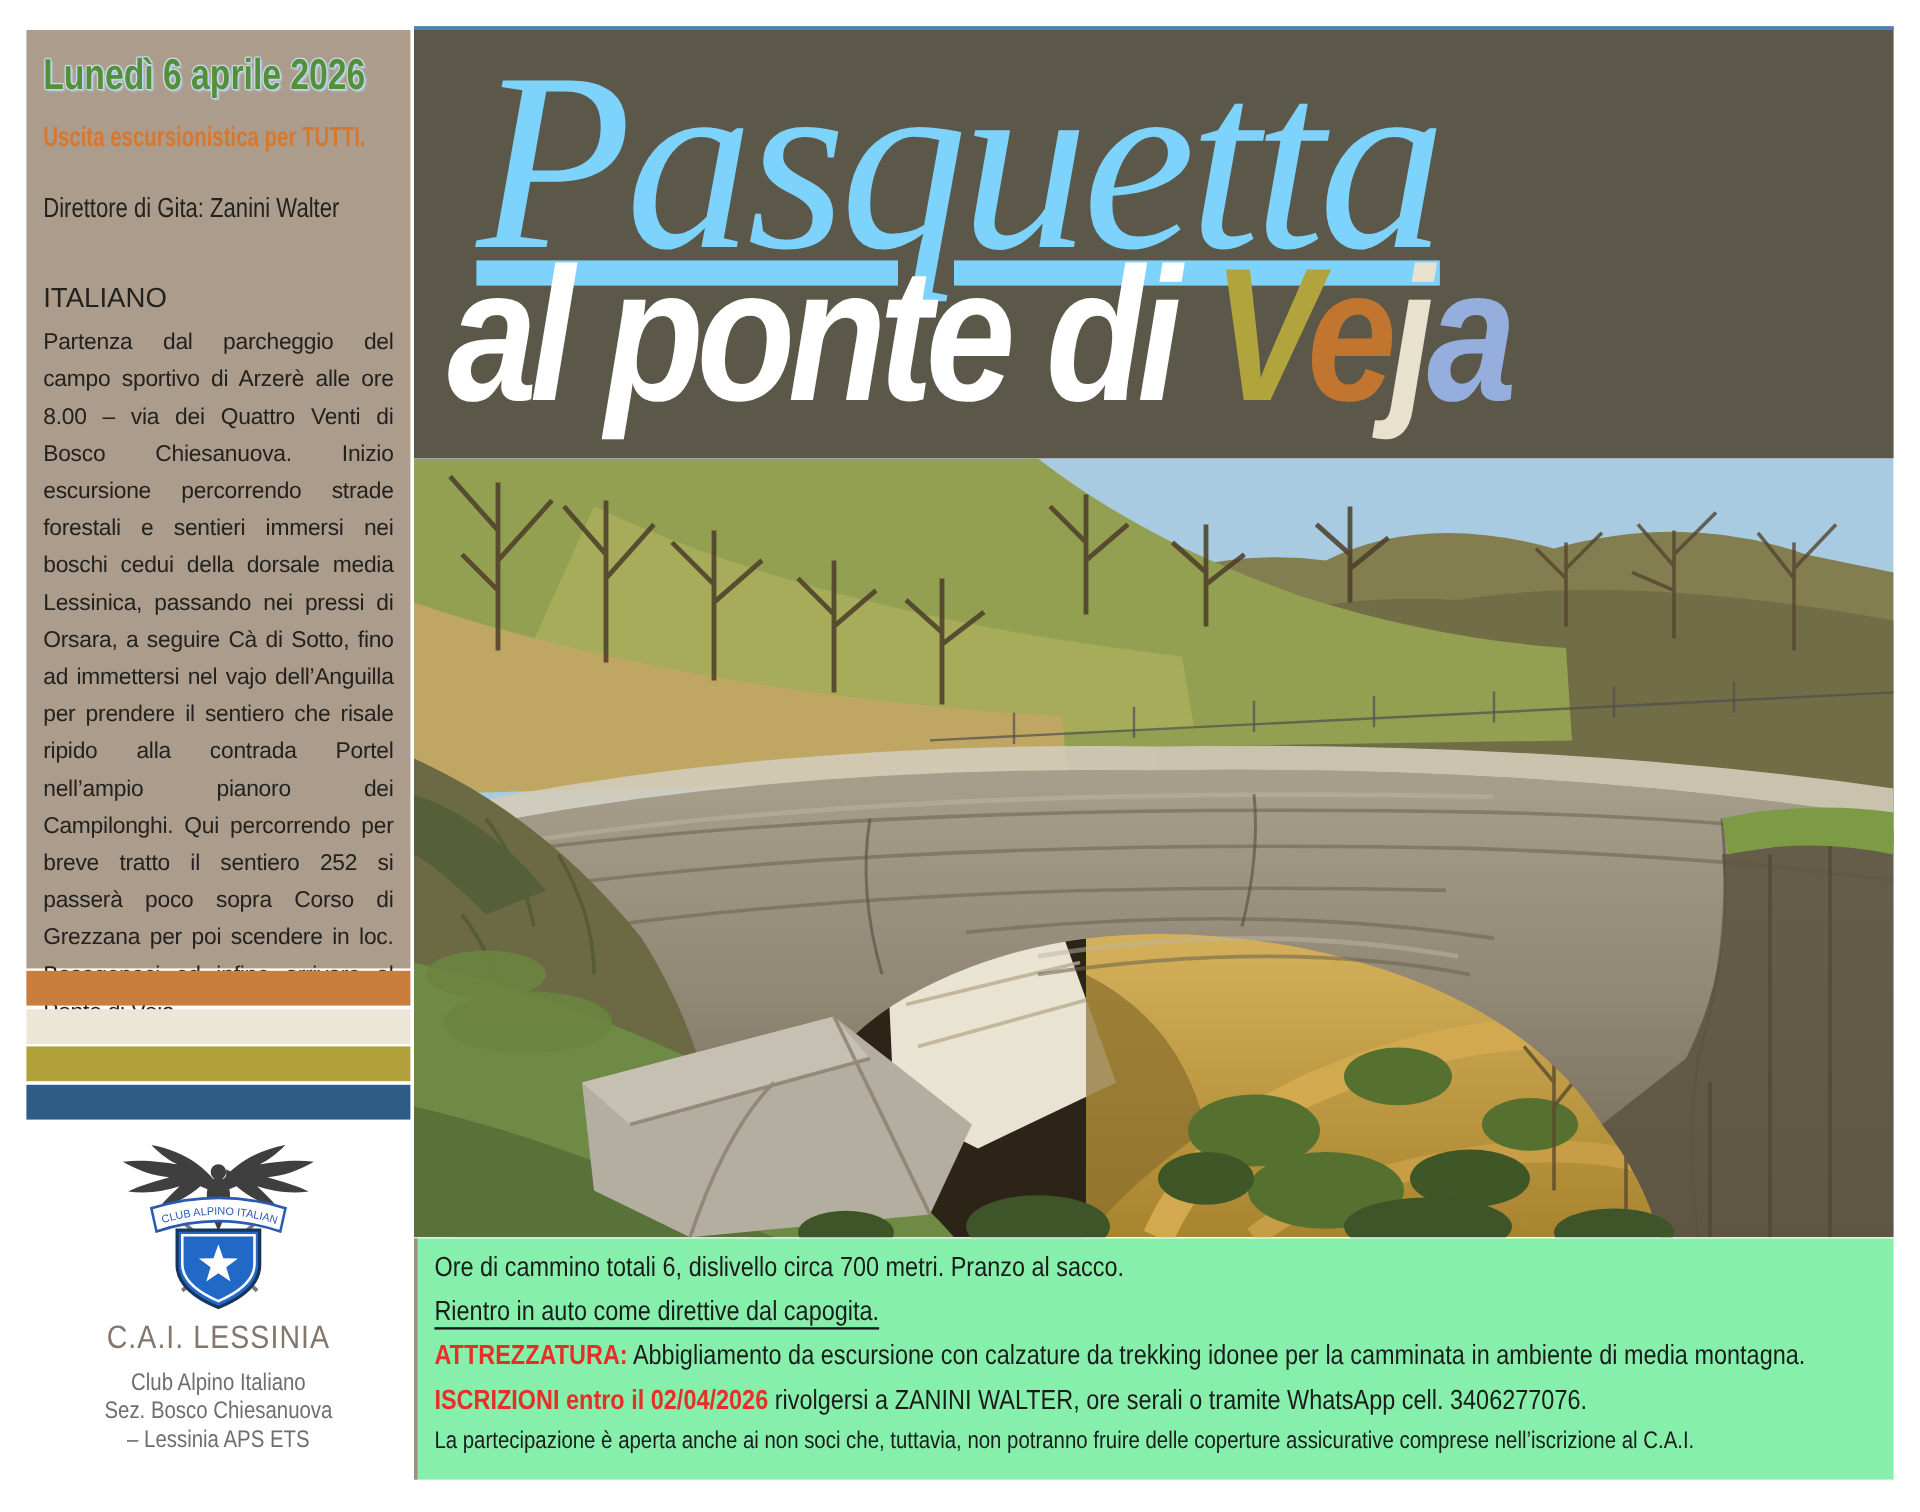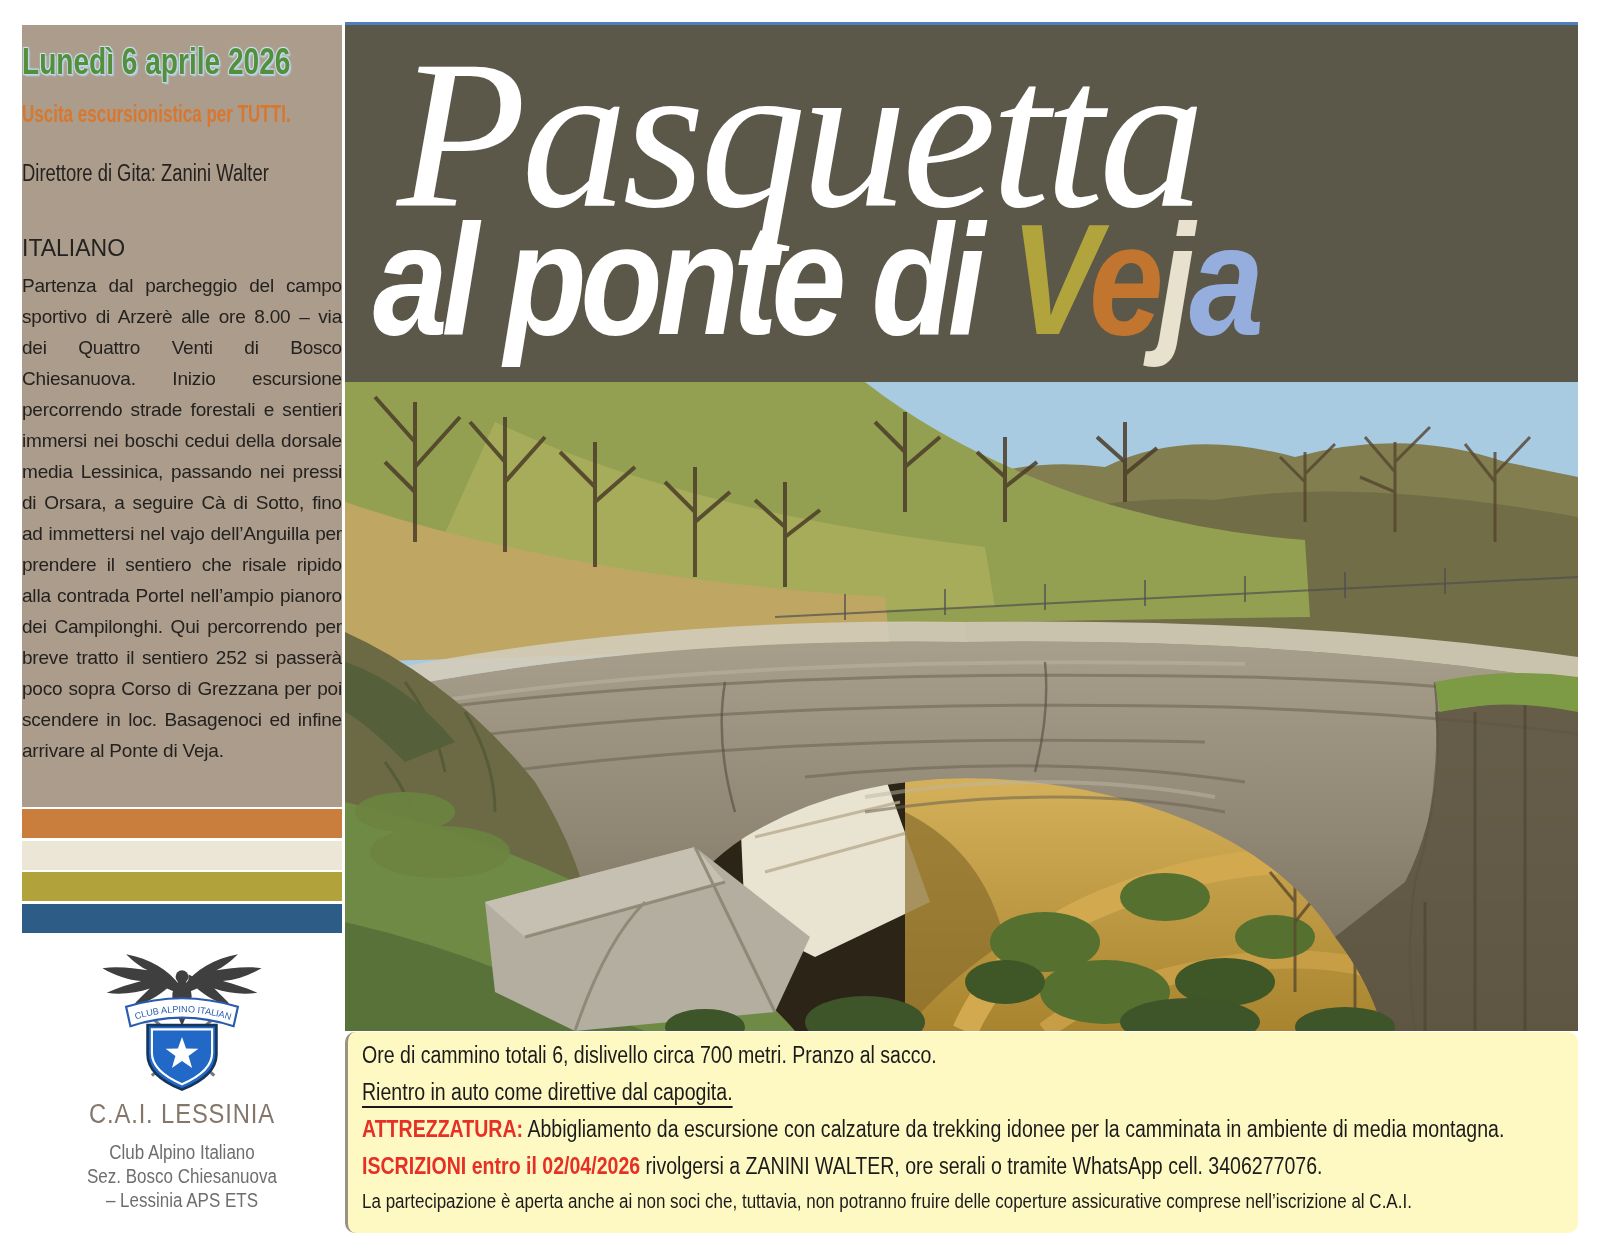--- a/index.html
+++ b/index.html
@@ -1,21 +1,21 @@
 <!DOCTYPE html>
 <html><head>
 <meta charset="utf-8">
 <style>
   * { margin:0; padding:0; box-sizing:border-box; }
   body { background:#ffffff; font-family:"Liberation Sans", sans-serif; }
   .page { position:relative; width:1600px; height:1260px; background:#ffffff; overflow:hidden; }
 
   
   .sidebar { position:absolute; left:22px; top:25px; width:320px; height:782px;
-             padding:12px 0; color:#24221f; }
+             padding:12px 14px; color:#24221f; }
   .cond { white-space:nowrap; transform-origin:0 50%; display:block; }
   .date-title { font-size:36px; font-weight:bold; margin-top:4px;
                 transform:scaleX(0.78);
                 text-shadow:2px 2px 2px #bcd8ee, -1px -1px 1px #cfe2f2, 1px -1px 1px #cfe2f2, -1px 1px 1px #cfe2f2; }
   .subtitle { font-size:23px; font-weight:bold; margin-top:18px; transform:scaleX(0.74); }
   .director { font-size:23px; margin-top:32px; transform:scaleX(0.80); }
   .program-label { font-size:23px; margin-top:48px; }
   .program-text { margin-top:8px; font-size:19px; line-height:31px; letter-spacing:-0.2px;
                   text-align:justify; color:#24221f; }
 
@@ -29,21 +29,21 @@
   .club-name { font-size:27px; letter-spacing:1px; color:#84766a; margin-top:6px;
                transform:scaleX(0.88); transform-origin:50% 50%; white-space:nowrap; }
   .club-lines { margin-top:10px; font-size:20px; line-height:1.2; color:#6e6e6e;
                 transform:scaleX(0.85); transform-origin:50% 50%; }
 
   
   .header { position:absolute; left:345px; top:22px; width:1233px; height:360px;
             border-top:3px solid #4e7fbe; z-index:3; overflow:visible; }
   .header h1 { position:absolute; left:52px; top:4px; font-family:"Liberation Serif", serif;
                font-style:italic; font-weight:normal; font-size:212px; line-height:1;
-               letter-spacing:-5px; color:#ffffff; white-space:nowrap; }
+               letter-spacing:-5px; color:#7dd3fc; white-space:nowrap;text-decoration:underline; }
   .header h2 { position:absolute; left:28px; top:168px; font-style:italic; font-weight:bold;
                font-size:158px; line-height:1.1; letter-spacing:-7px; color:#ffffff;
                white-space:nowrap; transform:scaleX(0.85); transform-origin:0 0; }
 
   
   .photo { position:absolute; left:345px; top:382px; width:1233px; height:649px; z-index:1; }
   .photo svg { display:block; width:100%; height:100%; }
 
   
   .info { position:absolute; left:345px; top:1032px; width:1233px; height:201px;
@@ -220,21 +220,21 @@
         <ellipse cx="845" cy="640" rx="70" ry="24"></ellipse>
         <ellipse cx="1000" cy="645" rx="50" ry="20"></ellipse>
       </g>
       <g fill="#6c8440" opacity="0.9">
         <ellipse cx="95" cy="470" rx="70" ry="26"></ellipse>
         <ellipse cx="60" cy="430" rx="50" ry="20"></ellipse>
       </g>
     </svg>
   </div>
 
-  <section class="info" style="background-color: #fef9c3; border-radius: 10px;">
+  <section class="info" style="background-color: #86efac;">
     <div class="cond line">Ore di cammino totali 6, dislivello circa 700 metri. Pranzo al sacco.</div>
     <div class="cond line"><span class="u">Rientro in auto come direttive dal capogita.</span></div>
     <div class="cond line"><span class="lbl" style="color: rgb(230, 48, 39);">ATTREZZATURA:</span><span> Abbigliamento da escursione con calzature da trekking idonee per la camminata in ambiente di media montagna.</span></div>
     <div class="cond line"><span class="lbl" style="color: rgb(230, 48, 39);">ISCRIZIONI entro il 02/04/2026</span><span> rivolgersi a ZANINI WALTER, ore serali o tramite WhatsApp cell. 3406277076.</span></div>
     <div class="cond line small">La partecipazione è aperta anche ai non soci che, tuttavia, non potranno fruire delle coperture assicurative comprese nell’iscrizione al C.A.I.</div>
   </section>
 
 </div>
 
 </body></html>

